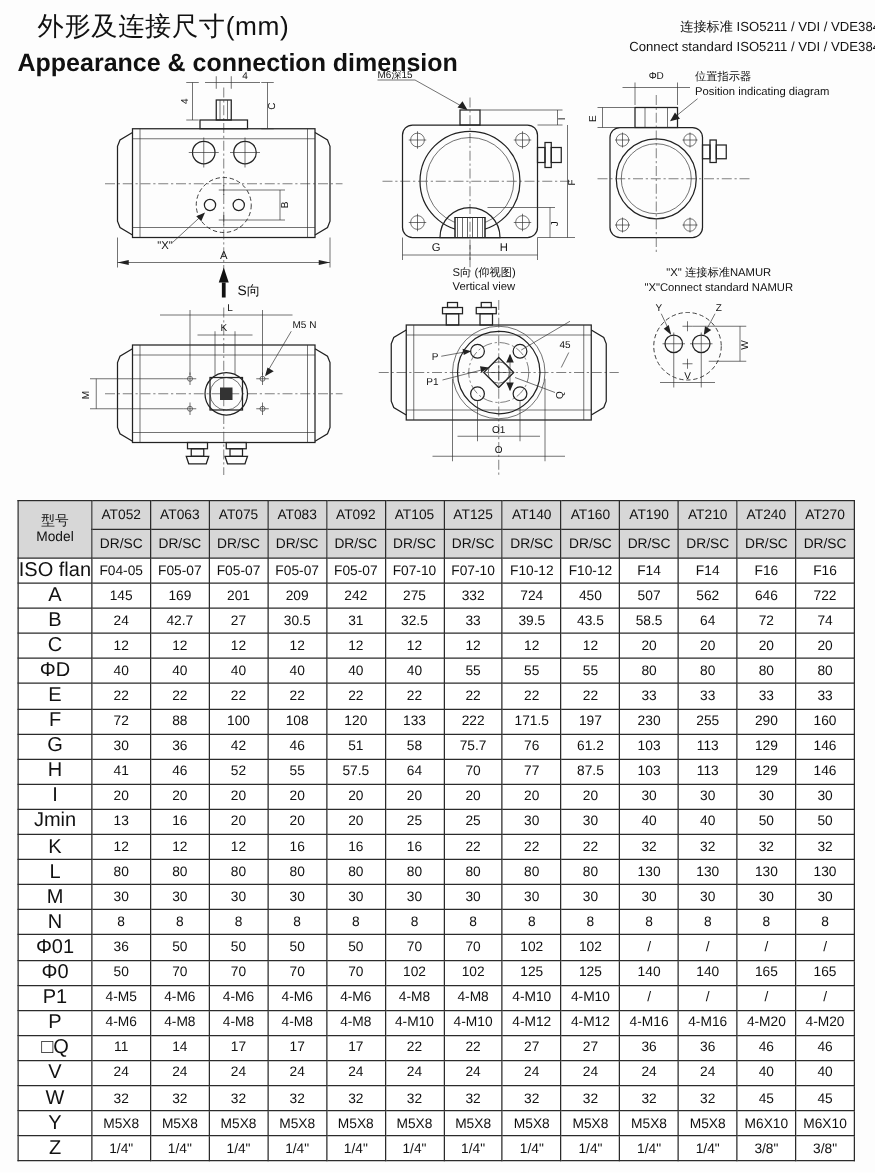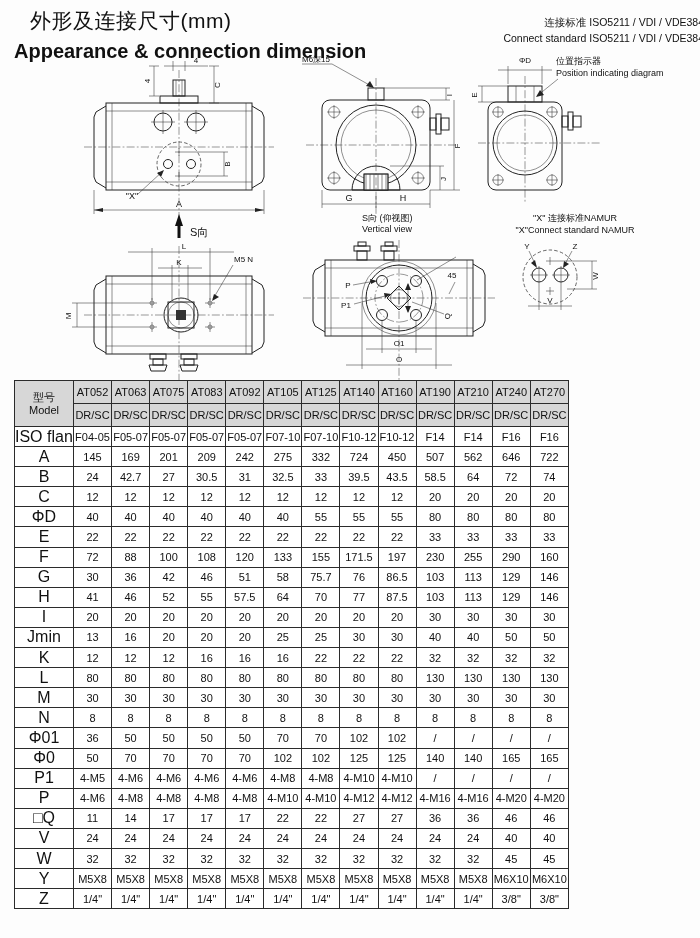--- a/index.html
+++ b/index.html
@@ -11,21 +11,21 @@
   .title-en{position:absolute;left:14px;top:28px;font-size:20px;font-weight:bold;margin-top:12px;}
   .standards{position:absolute;right:-4px;top:15px;text-align:right;font-size:10.5px;line-height:1.5;}
   svg text{font-family:"Liberation Sans",sans-serif;fill:#111;}
   .s{stroke:#222;stroke-width:1;fill:none}
   .t{stroke:#333;stroke-width:.55;fill:none}
   .cl{stroke:#333;stroke-width:.5;fill:none;stroke-dasharray:8 2.2 1.8 2.2}
   .ds{stroke:#333;stroke-width:.75;fill:none;stroke-dasharray:3.5 2.2}
   .lbl{font-size:9px}
   .sm{font-size:8px}
   table{
-    position:absolute;left:14px;top:380px;width:555px;
+    position:absolute;left:14px;top:400px;width:670px;
     border-collapse:collapse;table-layout:fixed;
     font-size:11px;background:#fff;
   }
   th,td{border:1px solid #2b2b2b;text-align:center;vertical-align:middle;
     padding:0;font-weight:normal;overflow:hidden;white-space:nowrap;}
   thead th{background:#d7d7d7;height:22px;}
   th.corner{width:58px;font-size:11px;line-height:1.15;}
   tbody th,tbody td{height:19.1px;background:#fff;}
   tbody th{font-size:16px;}
 </style>
@@ -483,39 +483,39 @@
         <td>33</td>
       </tr>
       <tr>
         <th>F</th>
         <td>72</td>
         <td>88</td>
         <td>100</td>
         <td>108</td>
         <td>120</td>
         <td>133</td>
-        <td>155</td>
+        <td>222</td>
         <td>171.5</td>
         <td>197</td>
         <td>230</td>
         <td>255</td>
         <td>290</td>
         <td>160</td>
       </tr>
       <tr>
         <th>G</th>
         <td>30</td>
         <td>36</td>
         <td>42</td>
         <td>46</td>
         <td>51</td>
         <td>58</td>
         <td>75.7</td>
         <td>76</td>
-        <td>86.5</td>
+        <td>61.2</td>
         <td>103</td>
         <td>113</td>
         <td>129</td>
         <td>146</td>
       </tr>
       <tr>
         <th>H</th>
         <td>41</td>
         <td>46</td>
         <td>52</td>

